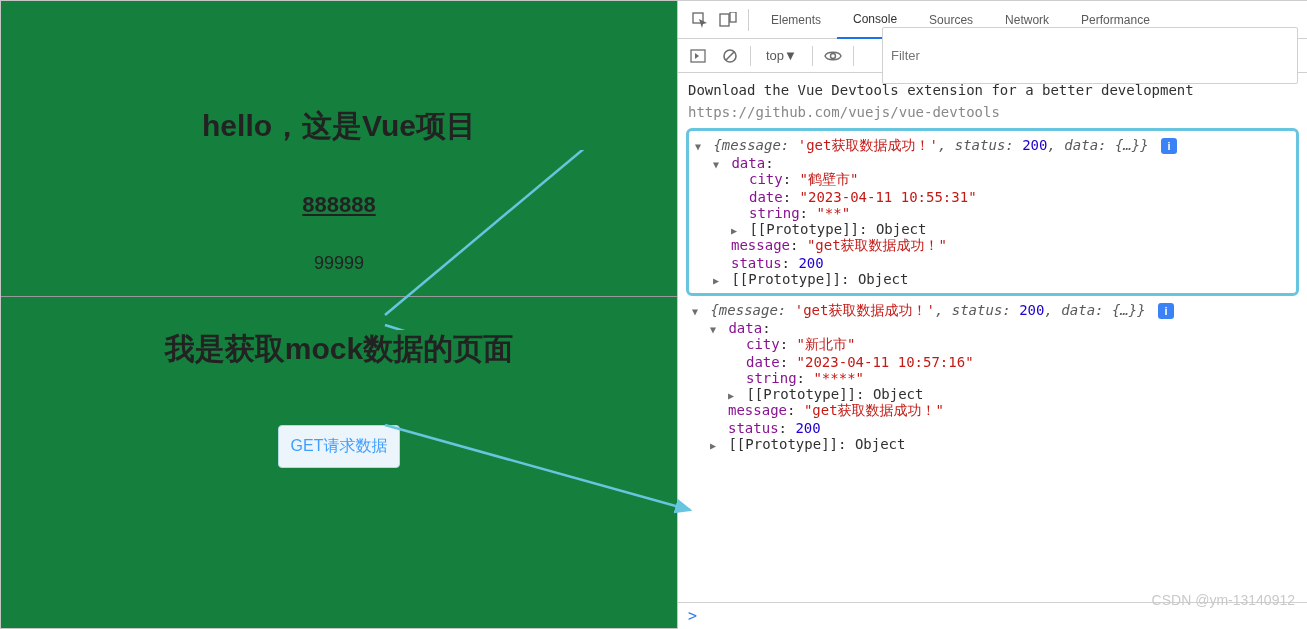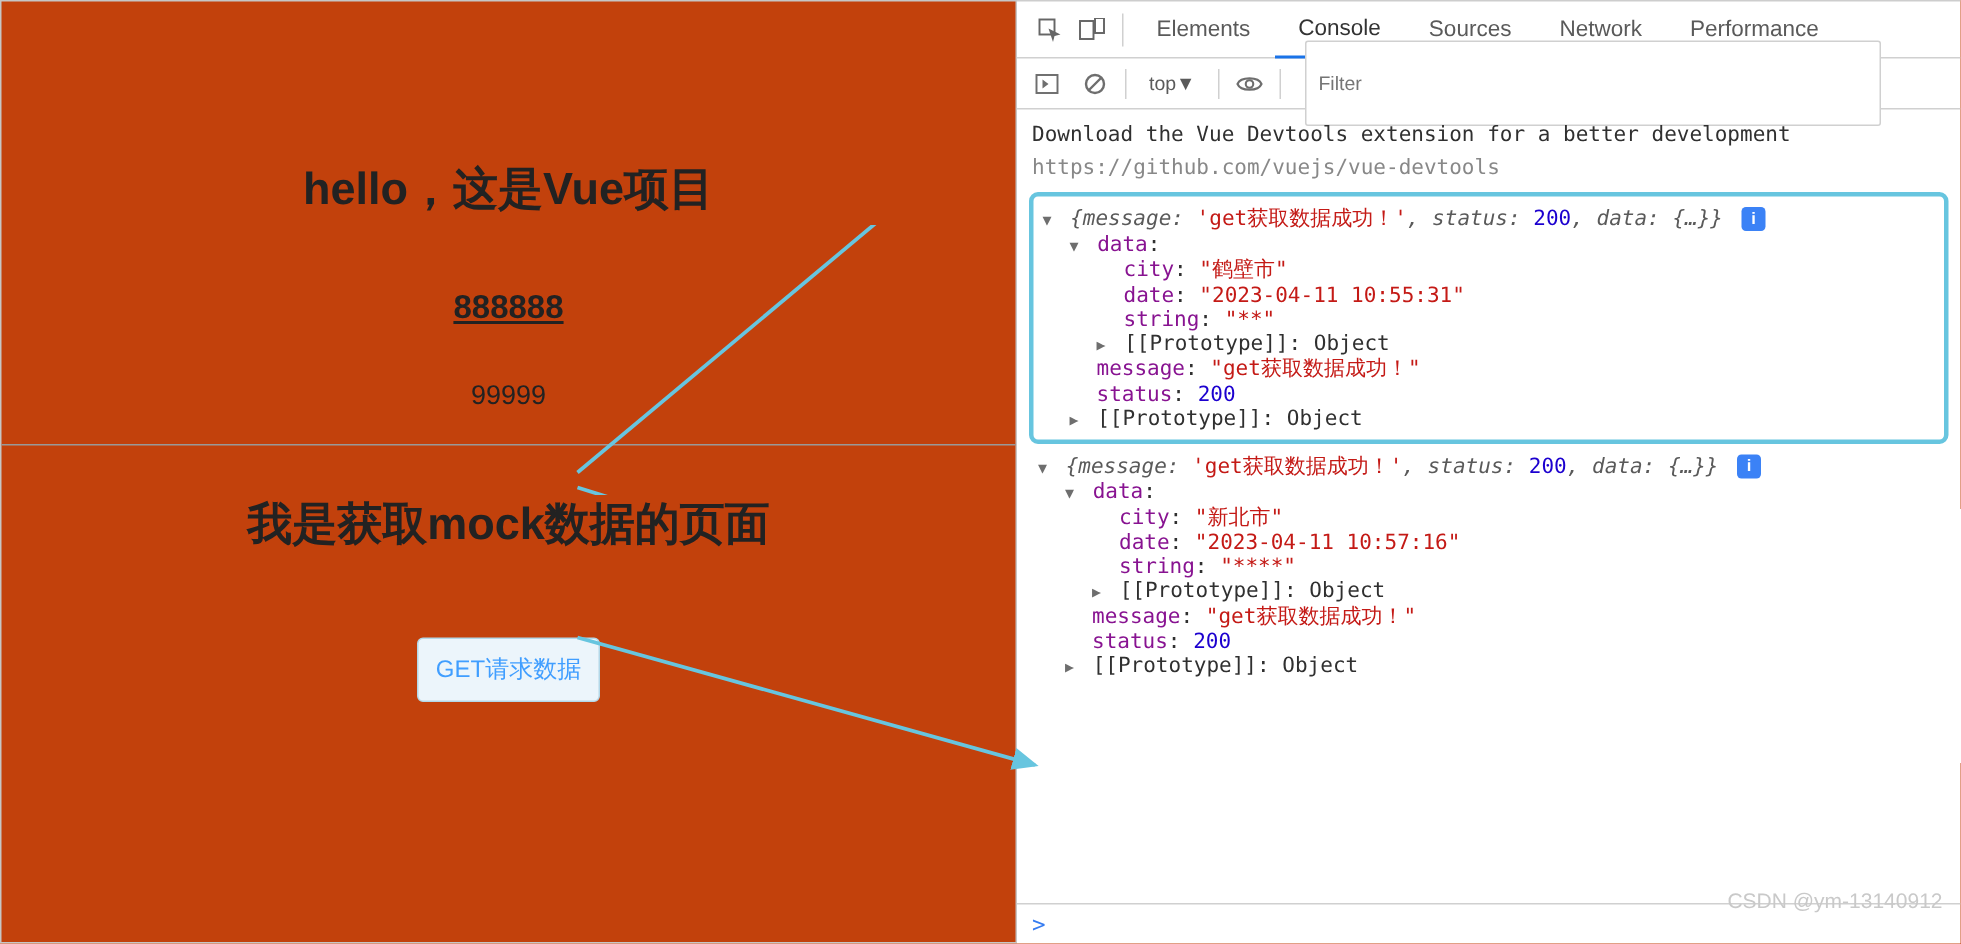--- a/index.html
+++ b/index.html
@@ -7,21 +7,21 @@
       font-family: -apple-system, BlinkMacSystemFont, "Segoe UI", Arial, sans-serif;
       width: 1307px; height: 629px;
       display: flex;
       background: #fff;
       overflow: hidden;
       position: relative;
     }
     .left-pane {
       width: 678px; height: 100%;
       border: 1px solid #c6c6c6;
-      background: #c2410c;
+      background: #15803d;
       display: flex;
       flex-direction: column;
       align-items: center;
     }
     .hello-title {
       font-size: 30px; font-weight: 700;
       margin-top: 105px; color: #222;
     }
     .num1 { font-size: 22px; font-weight: 700; margin-top: 45px; color: #222; text-decoration: underline; }
     .num2 { font-size: 18px; font-weight: 400; margin-top: 35px; color: #222; margin-bottom: 20px;}
@@ -45,33 +45,33 @@
       color: #5a5a5a;
     }
     .devtools-tabs {
       height: 38px; display: flex; align-items: center;
       border-bottom: 1px solid #d0d0d0;
       padding-left: 8px;
       gap: 0;
     }
     .dt-icon { width: 28px; height: 28px; display:flex; align-items:center; justify-content:center; color:#666; }
     .dt-sep { width:1px; height: 22px; background:#d0d0d0; margin: 0 6px; }
-    .dt-tab { padding: 0 16px; font-size: 15px; color:#5a5a5a; height:38px; display:flex; align-items:center; cursor:pointer; }
+    .dt-tab { padding: 0 16px; font-size: 12px; color:#5a5a5a; height:38px; display:flex; align-items:center; cursor:pointer; }
     .dt-tab.active { color:#333; border-bottom: 2px solid #1a73e8; }
     .console-toolbar {
       height: 34px; display:flex; align-items:center;
       border-bottom: 1px solid #d0d0d0;
       padding-left: 8px; gap:8px;
     }
     .ct-icon { width:24px; height:24px; display:flex; align-items:center; justify-content:center; color:#6e6e6e; }
     .ct-sep { width:1px; height:20px; background:#d0d0d0; }
     .ct-context { font-size:13px; color:#5a5a5a; display:flex; align-items:center; gap:0; padding:2px 6px; border:1px solid transparent;}
     .ct-filter {
       border:1px solid #d0d0d0; font-size:13px; color:#888;
-      padding: 20px 8px; border-radius:2px; width: 384px; margin-left: 8px;
+      padding: 20px 8px; border-radius:2px; width: 416px; margin-left: 20px;
     }
     .console-body {
       font-family: Consolas, Menlo, monospace;
       font-size: 14px; color:#303030;
       padding: 6px 0 0 0;
       flex:1; overflow:hidden;
     }
     .cmsg { padding: 0 10px; line-height: 1.6; color:#303030;}
     .link { color:#888; }
     .box {

